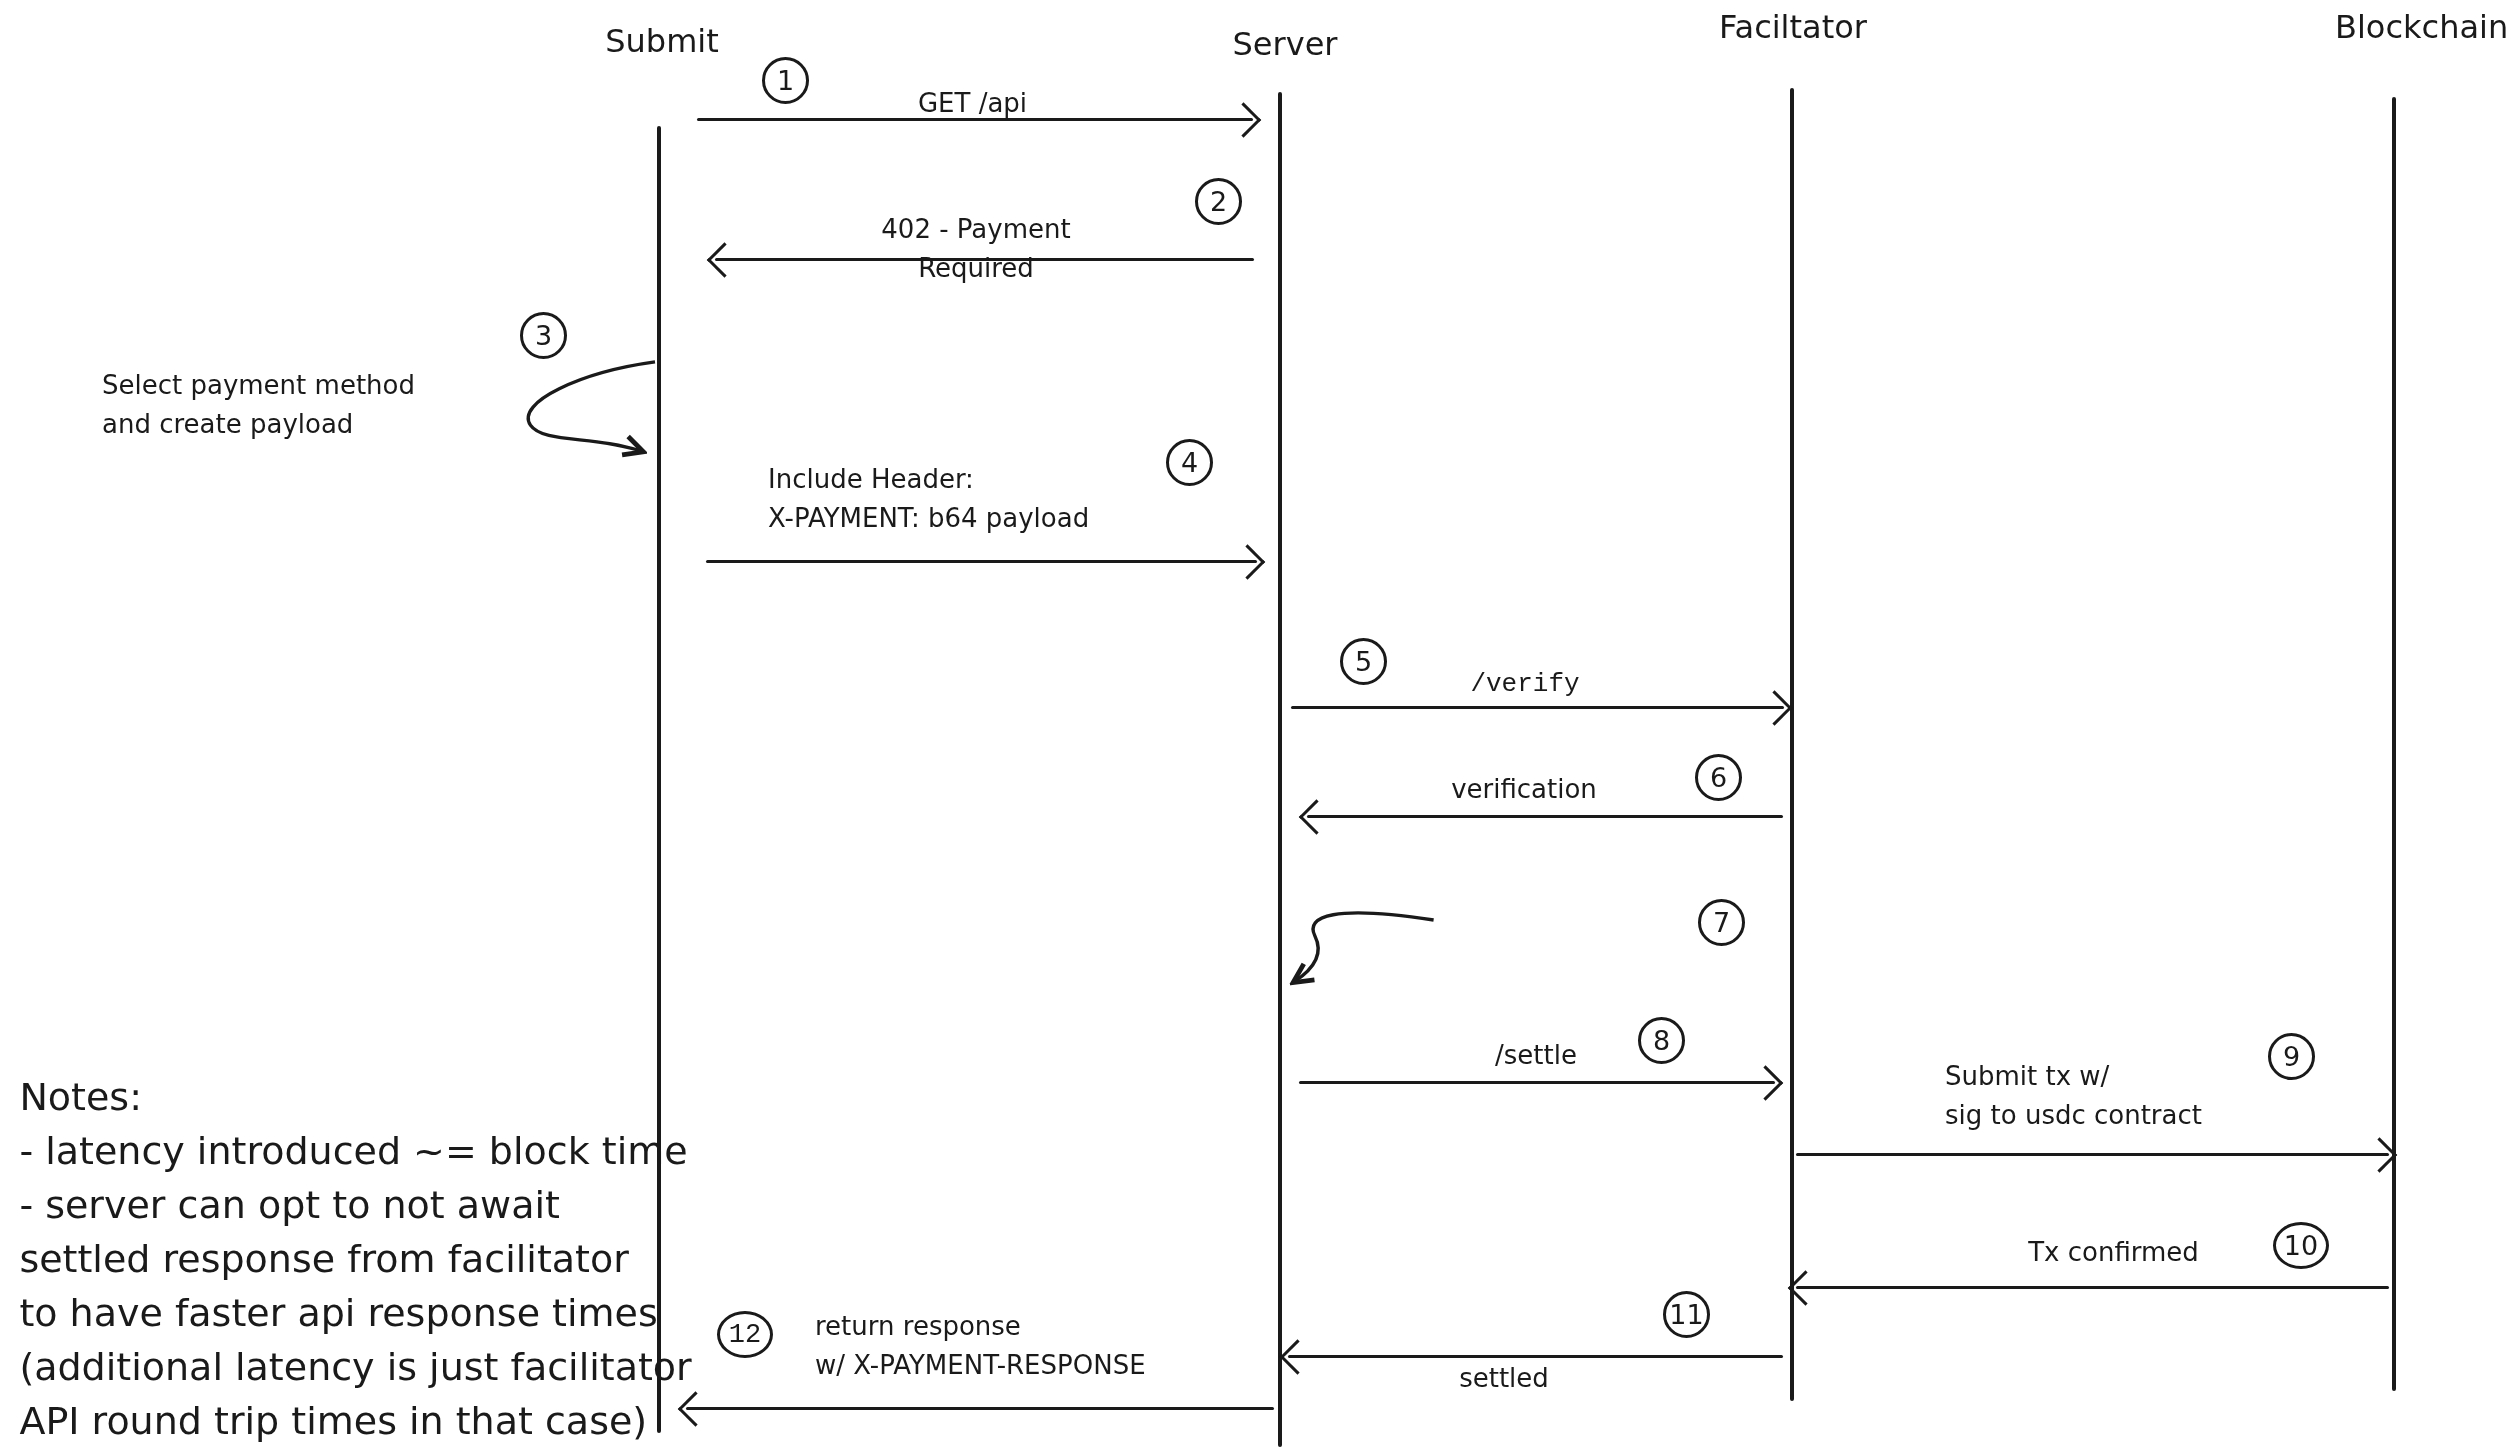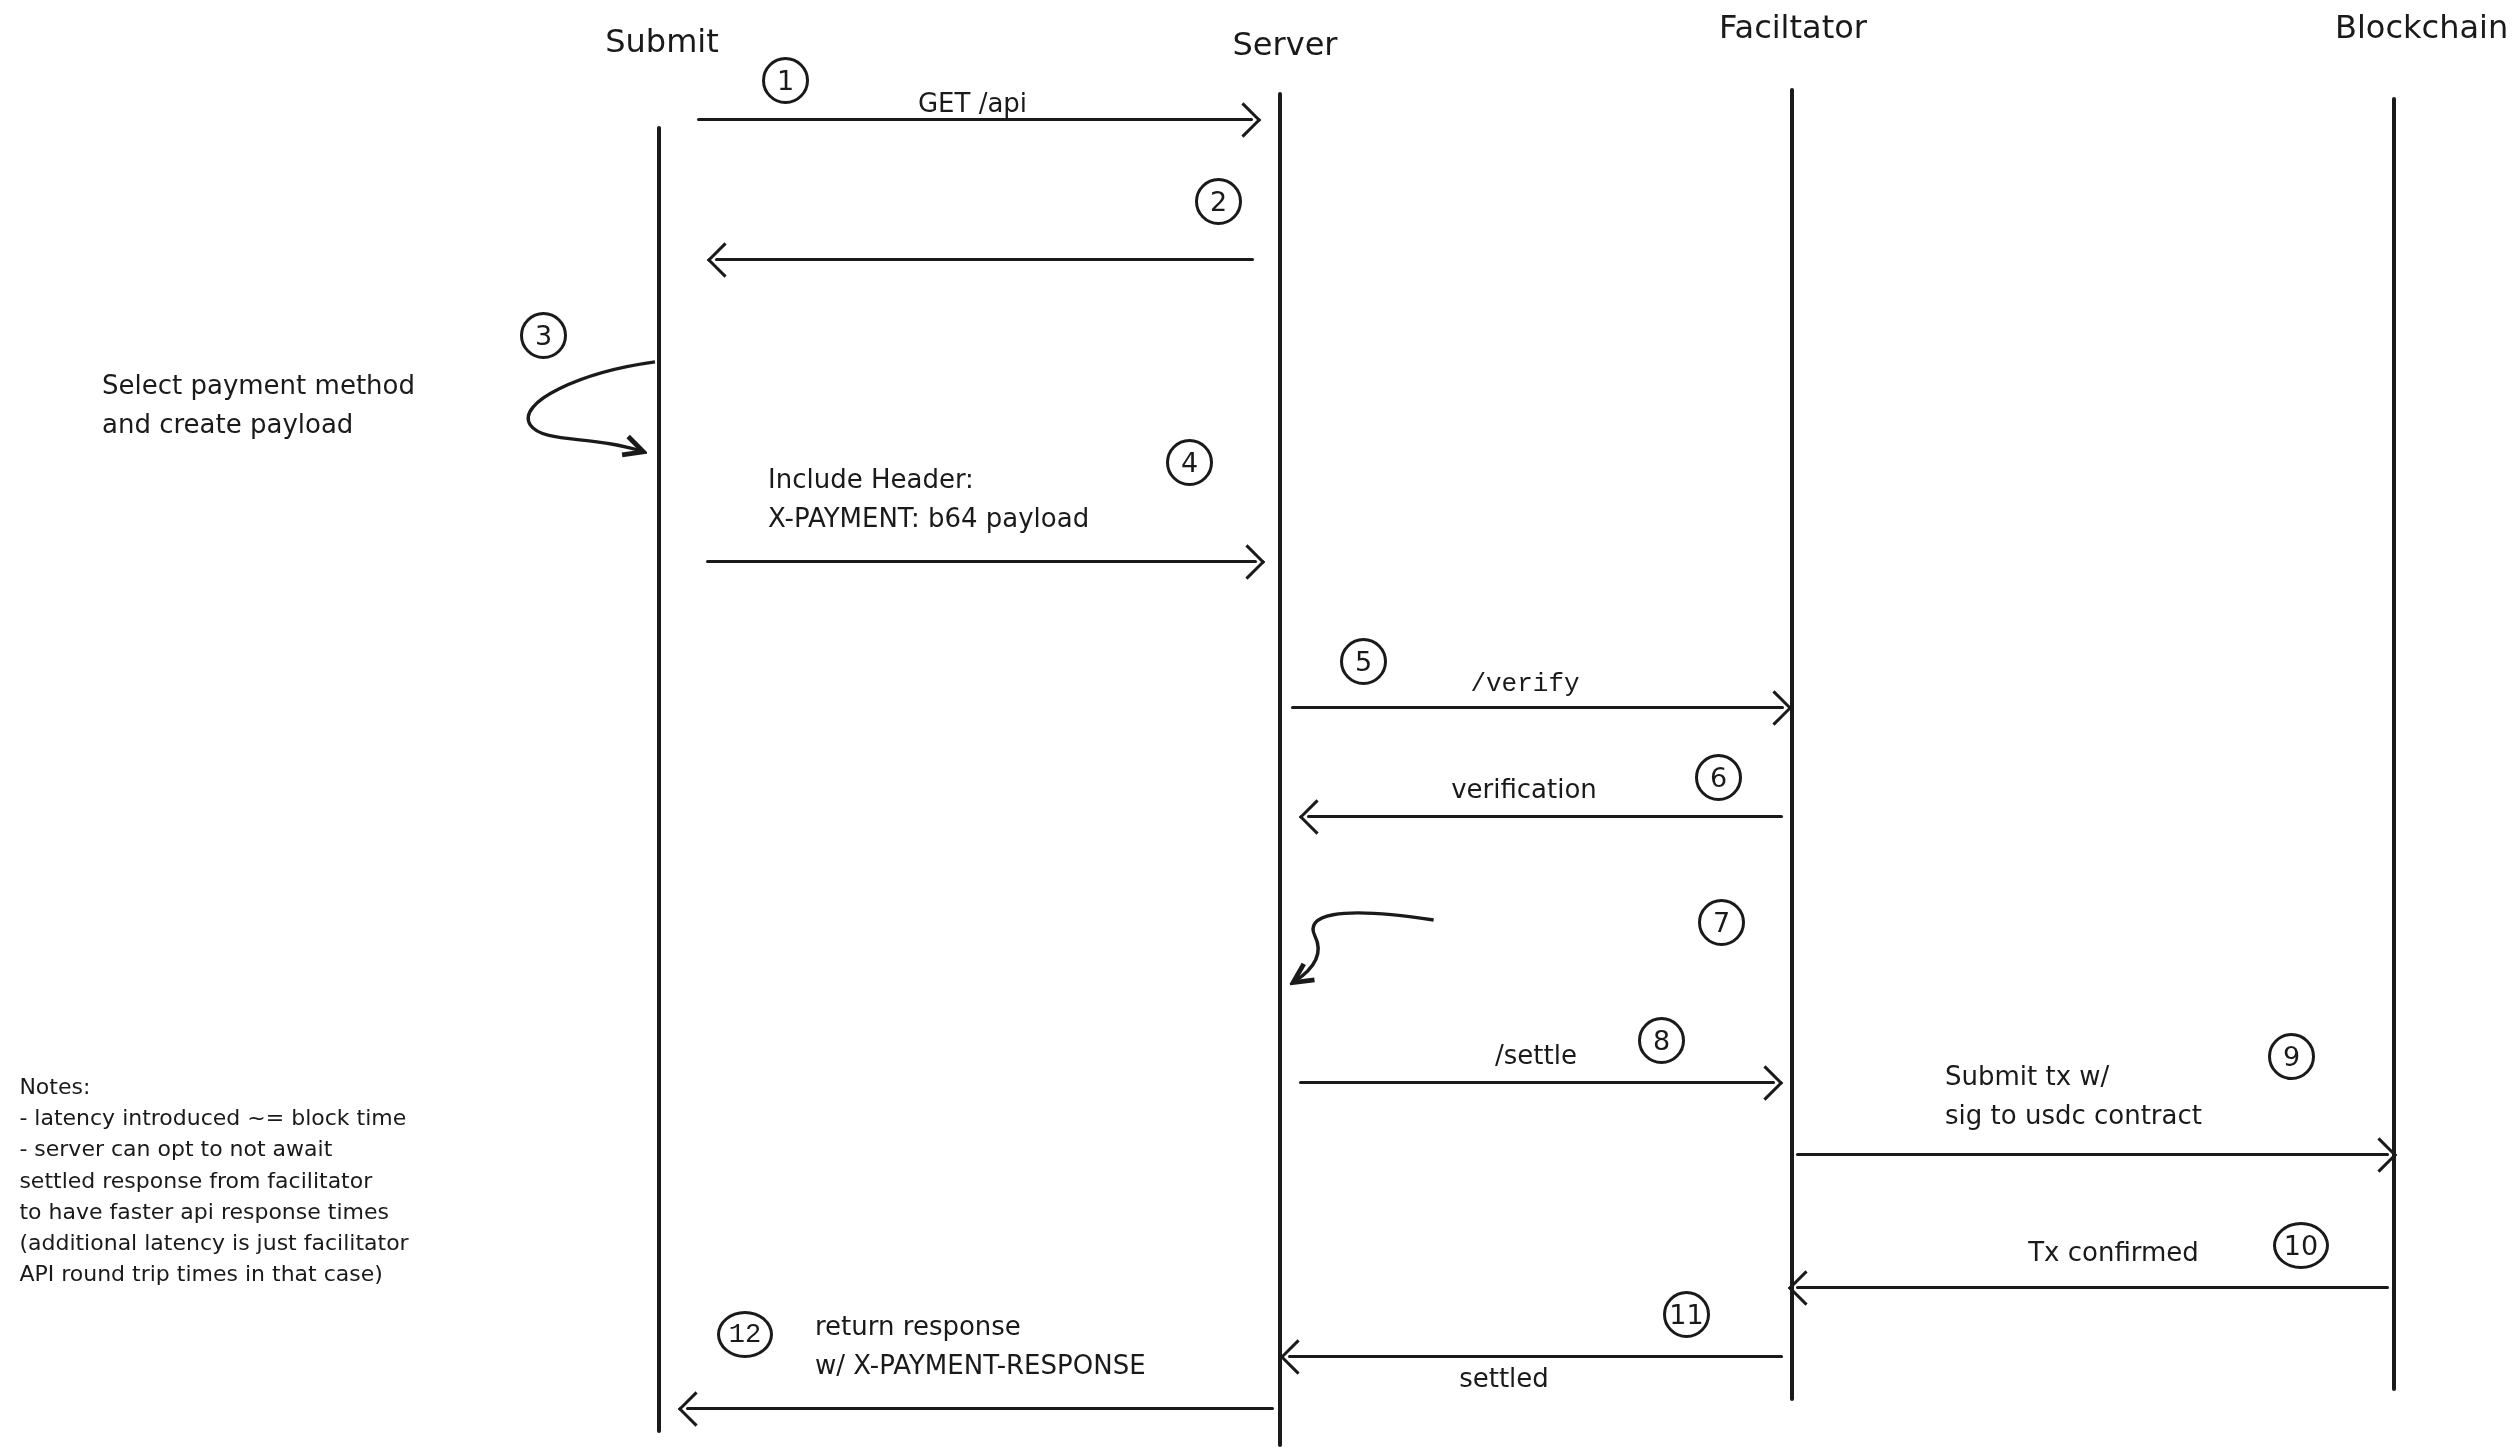--- a/index.html
+++ b/index.html
@@ -33,21 +33,21 @@
     border:3.4px solid #1a1a1a; border-radius:50%;
     display:flex; align-items:center; justify-content:center;
     font-size:27px; background:#ffffff; box-sizing:border-box;
   }
   .step-circle.wide { width:56px; }
   .msg-label {
     position:absolute; font-size:26px; line-height:1.5; white-space:pre-line;
   }
   .center { text-align:center; }
   .notes {
-    position:absolute; font-size:22px; line-height:1.42; white-space:pre-line;
+    position:absolute; font-size:38px; line-height:1.42; white-space:pre-line;
   }
   .overlay { position:absolute; left:0; top:0; pointer-events:none; }
 </style>
 </head>
 <body>
 
 <div class="canvas">
 
   <div class="lifeline-label" style="left:578px; top:22px;">Submit</div>
   <div class="lifeline-label" style="left:1201px; top:25px;">Server</div>
@@ -87,20 +87,22 @@
   <div class="step-circle" style="left:1340px; top:638px;">5</div>
   <div class="step-circle" style="left:1695px; top:754px;">6</div>
   <div class="step-circle" style="left:1698px; top:899px;">7</div>
   <div class="step-circle" style="left:1638px; top:1017px;">8</div>
   <div class="step-circle" style="left:2268px; top:1033px;">9</div>
   <div class="step-circle wide" style="left:2273px; top:1222px;">10</div>
   <div class="step-circle" style="left:1663px; top:1291px;">11</div>
   <div class="step-circle wide" style="left:717px;  top:1311px;font-family:Liberation Mono, monospace;">12</div>
 
   <div class="msg-label center" style="left:846px; top:84px; width:253px;">GET /api</div>
+  <div class="msg-label center" style="left:791px;  top:210px; width:370px;">402 - Payment
+Required</div>
   <div class="msg-label" style="left:102px;  top:366px;">Select payment method
 and create payload</div>
   <div class="msg-label" style="left:768px;  top:460px;">Include Header:
 X-PAYMENT: b64 payload</div>
   <div class="msg-label center" style="left:1424px; top:665px; width:202px;font-family:Liberation Mono, monospace;">/verify</div>
   <div class="msg-label center" style="left:1381px; top:770px; width:286px;">verification</div>
   <div class="msg-label center" style="left:1435px; top:1036px; width:202px;">/settle</div>
   <div class="msg-label" style="left:1945px; top:1057px;">Submit tx w/
 sig to usdc contract</div>
   <div class="msg-label center" style="left:1962px; top:1233px; width:303px;">Tx confirmed</div>

